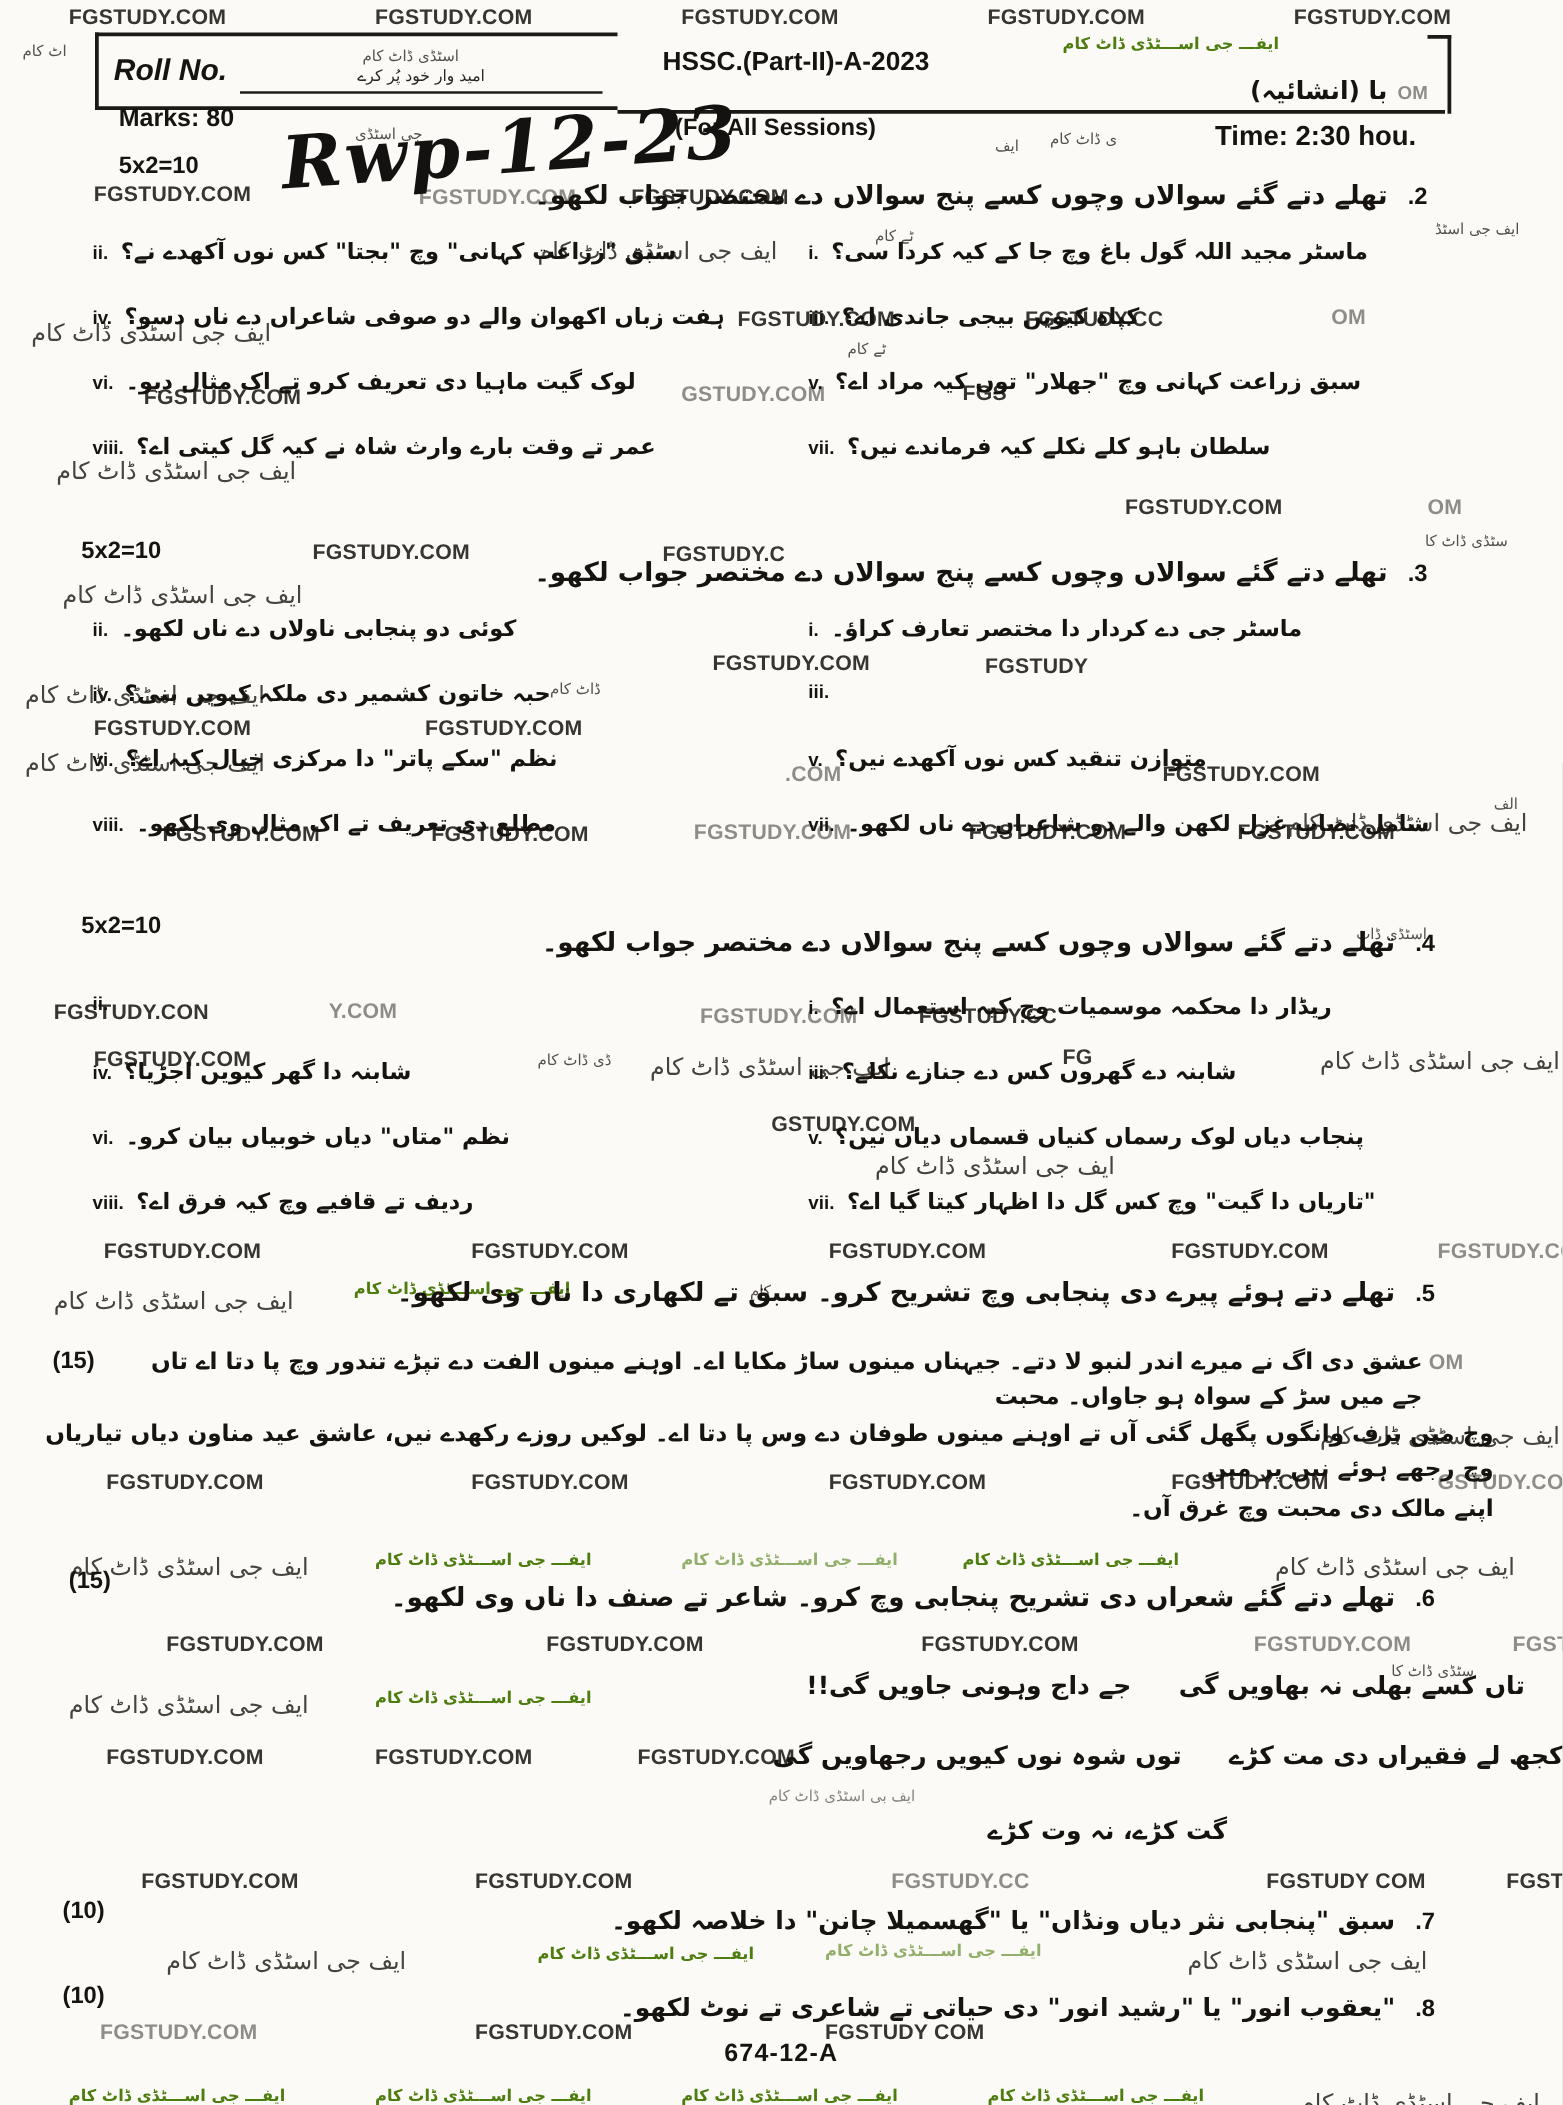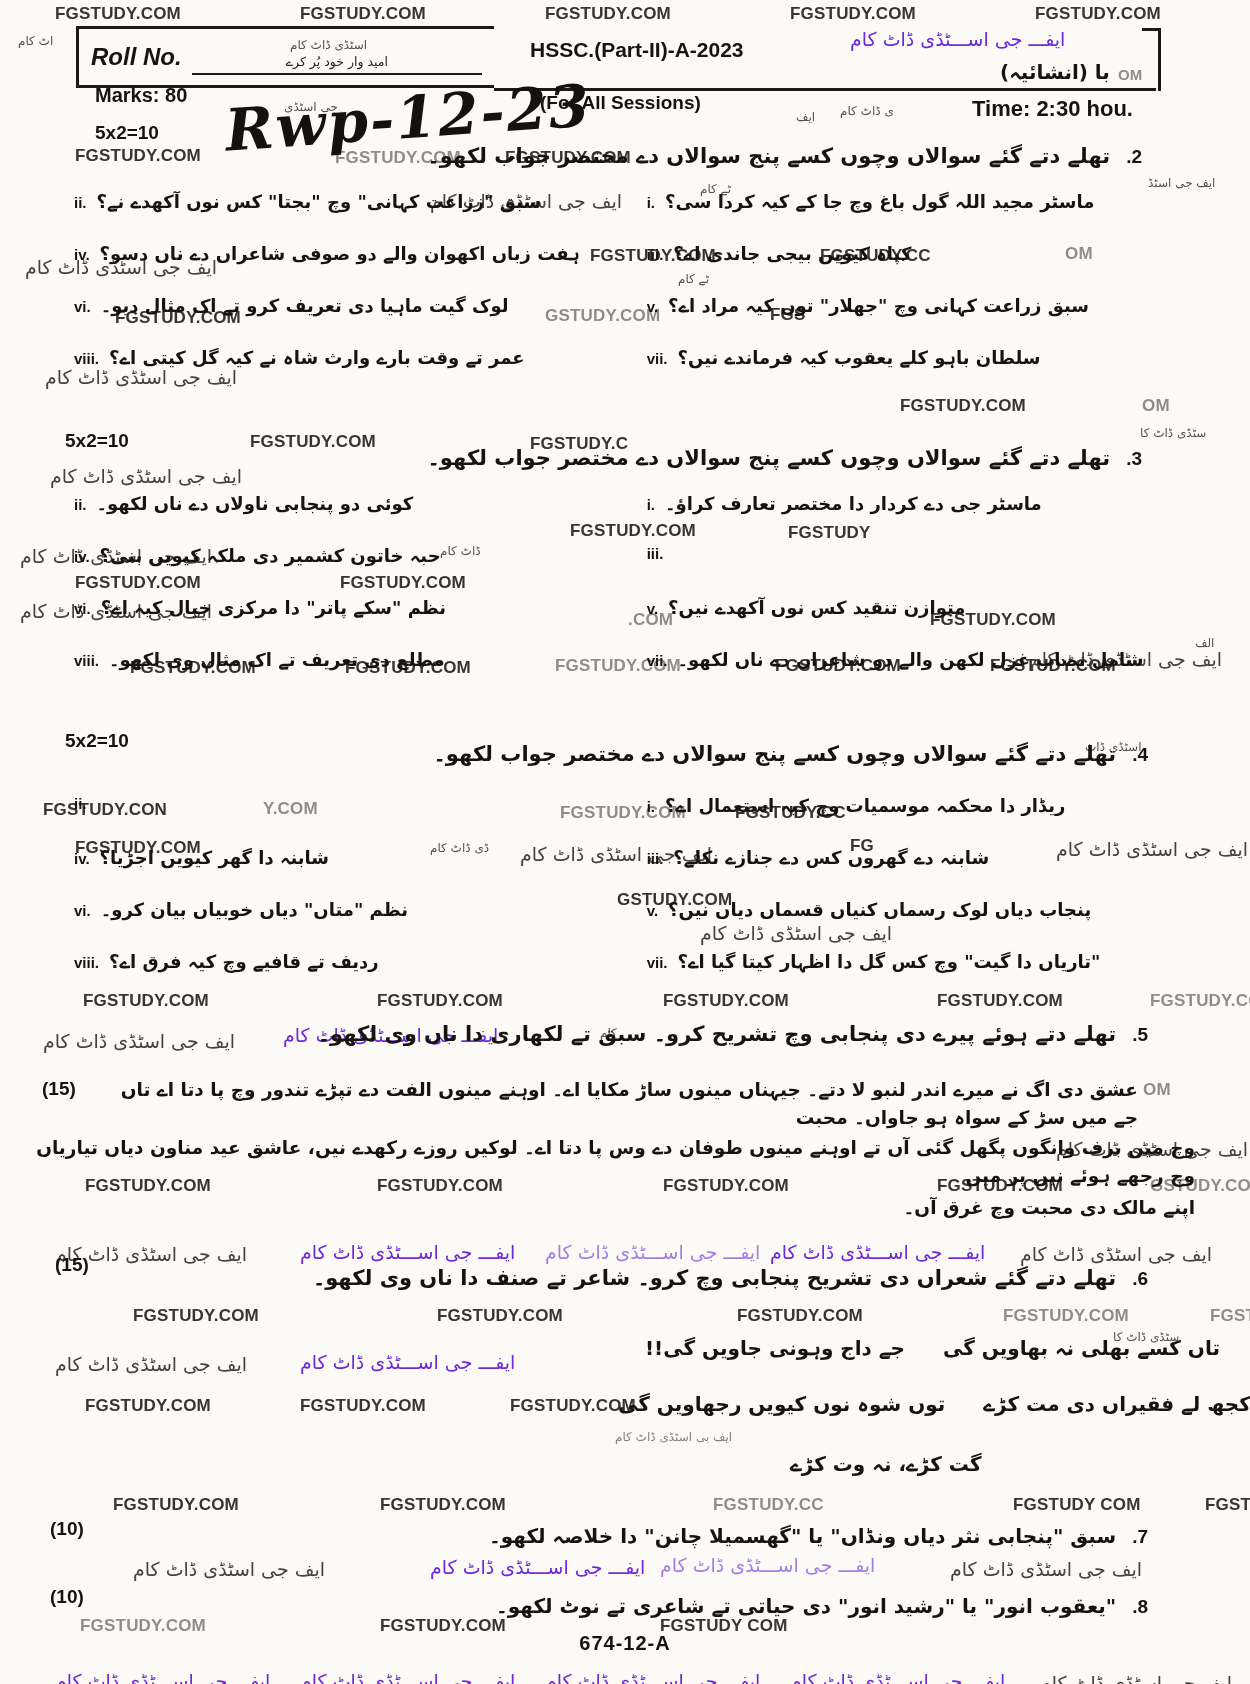--- a/index.html
+++ b/index.html
@@ -4,21 +4,21 @@
 <style>
   html,body{margin:0;padding:0;background:#d8d6d1;}
   .page{position:relative;width:1250px;height:1684px;margin:0 auto;background:#fbfaf6;
         font-family:"Liberation Sans",sans-serif;color:#17140f;overflow:hidden;}
   
   .wm{position:absolute;font-family:"Liberation Sans",sans-serif;font-weight:bold;
       font-size:17px;letter-spacing:.2px;color:#38342f;white-space:nowrap;}
   .wm.dim{opacity:.55;}
   .wmu{position:absolute;font-family:"DejaVu Sans",sans-serif;font-size:19px;color:#46423c;
        white-space:nowrap;direction:rtl;}
-  .wmu.big{font-size:19px;font-weight:normal;color:#6d28d9;}
+  .wmu.big{font-size:13px;font-weight:bold;color:#4d7c0f;}
   .frag{position:absolute;font-family:"DejaVu Sans",sans-serif;font-size:12px;color:#55504a;
         white-space:nowrap;direction:rtl;}
   
   .rollbox{position:absolute;left:76px;top:26px;width:418px;height:62px;
            border:3px solid #1d1a16;border-right:none;display:flex;align-items:center;
            padding:0 12px;box-sizing:border-box;gap:10px;}
   .roll-label{font-weight:bold;font-style:italic;font-size:24px;white-space:nowrap;}
   .rollfill{flex:1;align-self:flex-end;border-bottom:2.5px solid #201d18;text-align:center;
             padding-bottom:3px;margin-bottom:10px;}
   .roll-note{font-family:"DejaVu Sans",sans-serif;font-size:12.5px;direction:rtl;color:#2a2620;}
@@ -225,21 +225,21 @@
     <div class="qi">
         <span class="rn">v.</span>
         <span class="ut">سبق زراعت کہانی وچ "جھلار" توں کیہ مراد اے؟</span>
       </div>
     <div class="qi">
         <span class="rn">vi.</span>
         <span class="ut">لوک گیت ماہیا دی تعریف کرو تے اک مثال دیو۔</span>
       </div>
     <div class="qi">
         <span class="rn">vii.</span>
-        <span class="ut">سلطان باہو کلے یعقوب کیہ فرماندے نیں؟</span>
+        <span class="ut">سلطان باہو کلے نکلے کیہ فرماندے نیں؟</span>
       </div>
     <div class="qi">
         <span class="rn">viii.</span>
         <span class="ut">عمر تے وقت بارے وارث شاہ نے کیہ گل کیتی اے؟</span>
       </div>
   </div>
 
   <div class="marks" style="left:65px;top:430px">5x2=10</div>
   <div class="qhead" style="right:108px;top:446px">
     <span class="qno">3.</span>

